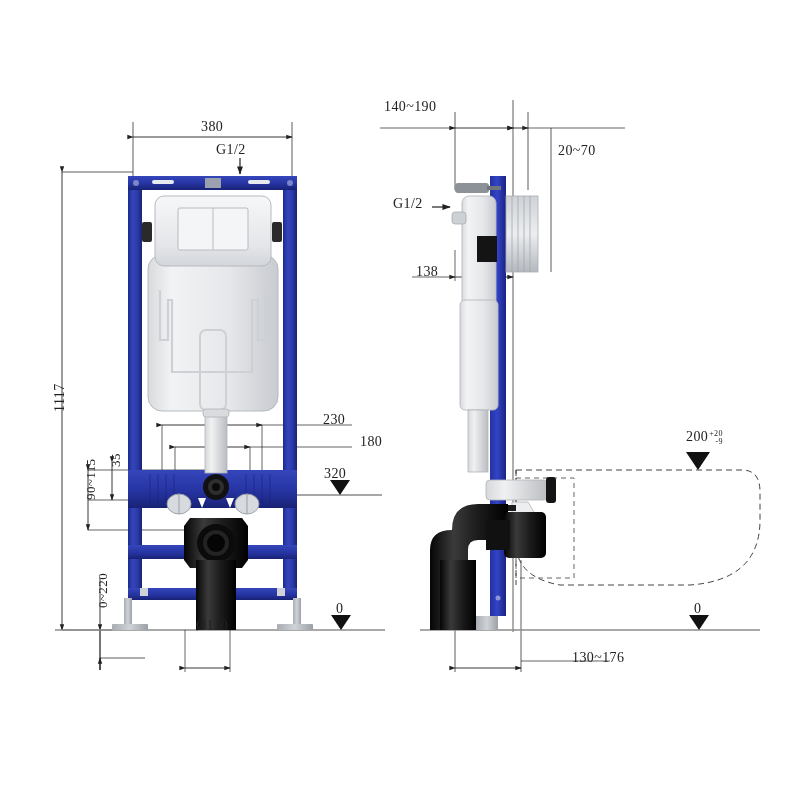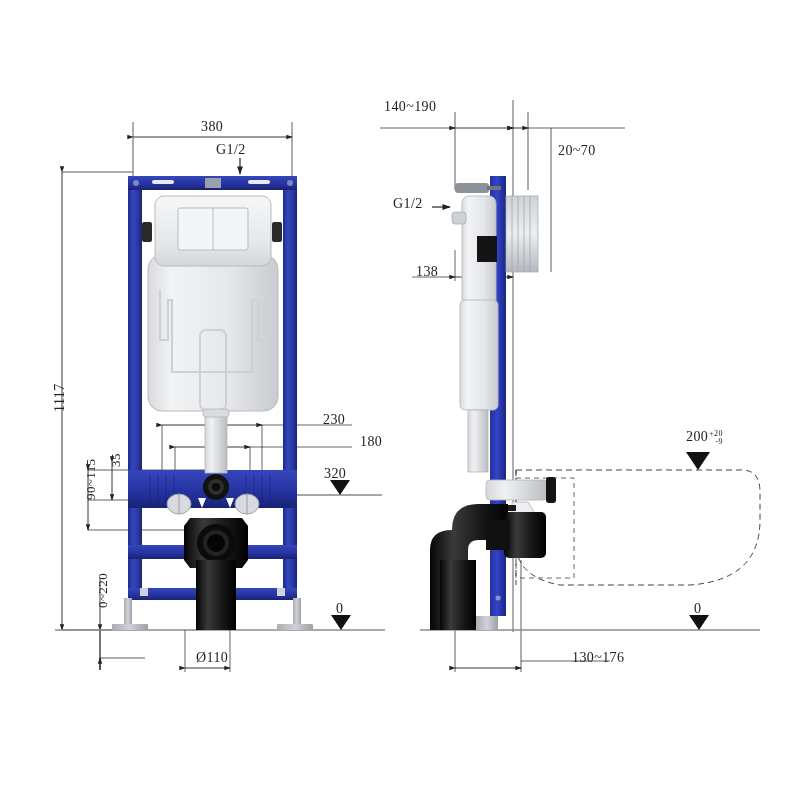--- a/index.html
+++ b/index.html
@@ -318,21 +318,21 @@
 <div class="lbl vert" style="left:95px;top:608px;">0~220</div>
 
 <div class="lbl big" style="left:323px;top:412px;">230</div>
 
 <div class="lbl big" style="left:313px;top:434px;margin-left:47px;">180</div>
 
 <div class="lbl big" style="left:324px;top:466px;font-family:Liberation Serif, serif;">320</div>
 
 <div class="lbl big" style="left:336px;top:601px;">0</div>
 
-<div class="lbl big" style="left:196px;top:650px;text-align:right;">Ø110</div>
+<div class="lbl big" style="left:196px;top:618px;text-align:right;">Ø110</div>
 
 <div class="lbl big" style="left:384px;top:99px;">140~190</div>
 
 <div class="lbl big" style="left:558px;top:115px;margin-top:28px;">20~70</div>
 
 <div class="lbl big" style="left:393px;top:196px;">G1/2</div>
 
 <div class="lbl big" style="left:416px;top:264px;">138</div>
 
 <div class="lbl big" style="left:528px;top:650px;margin-left:44px;">130~176</div>

